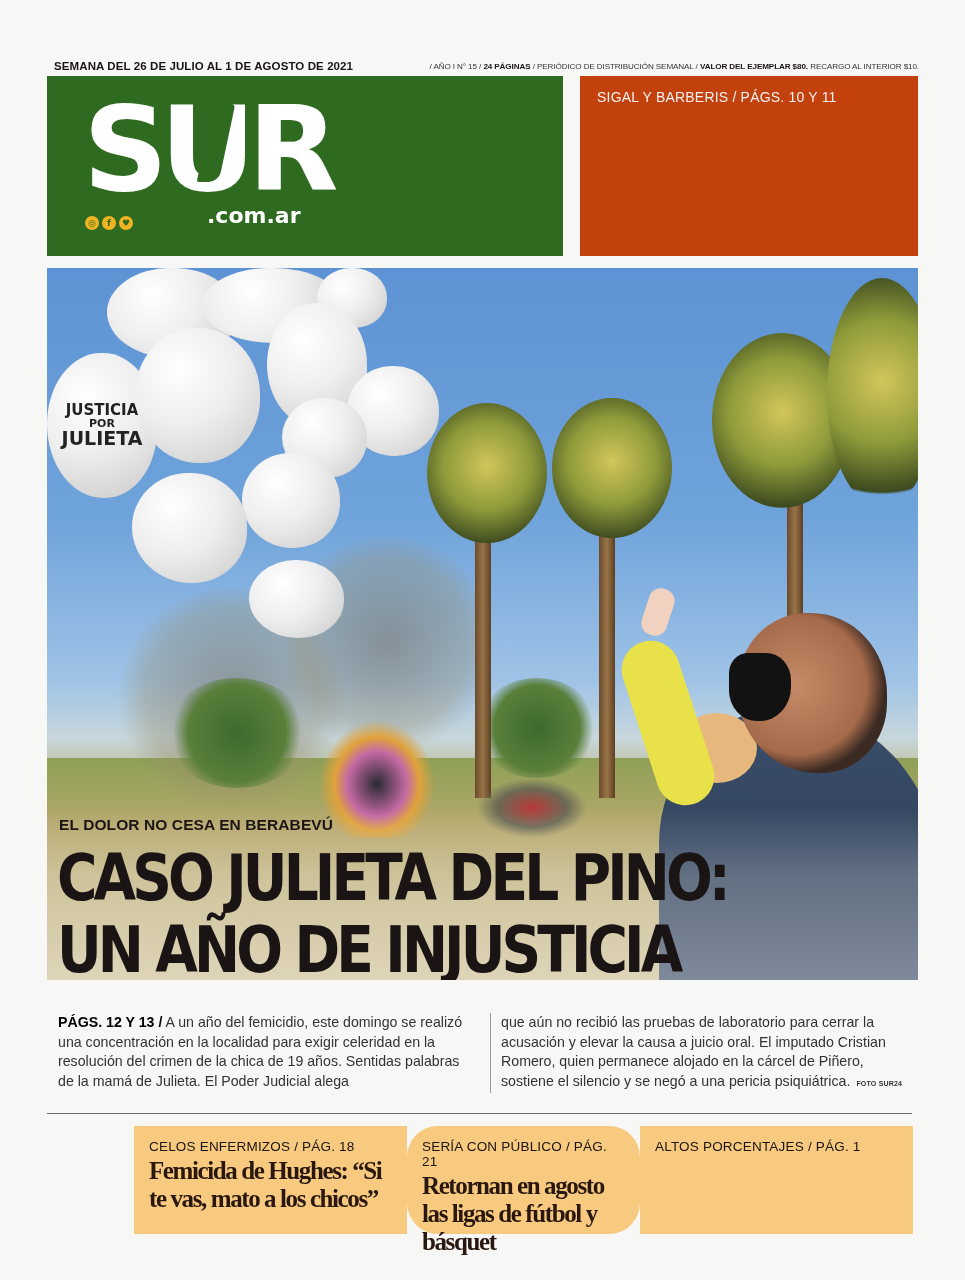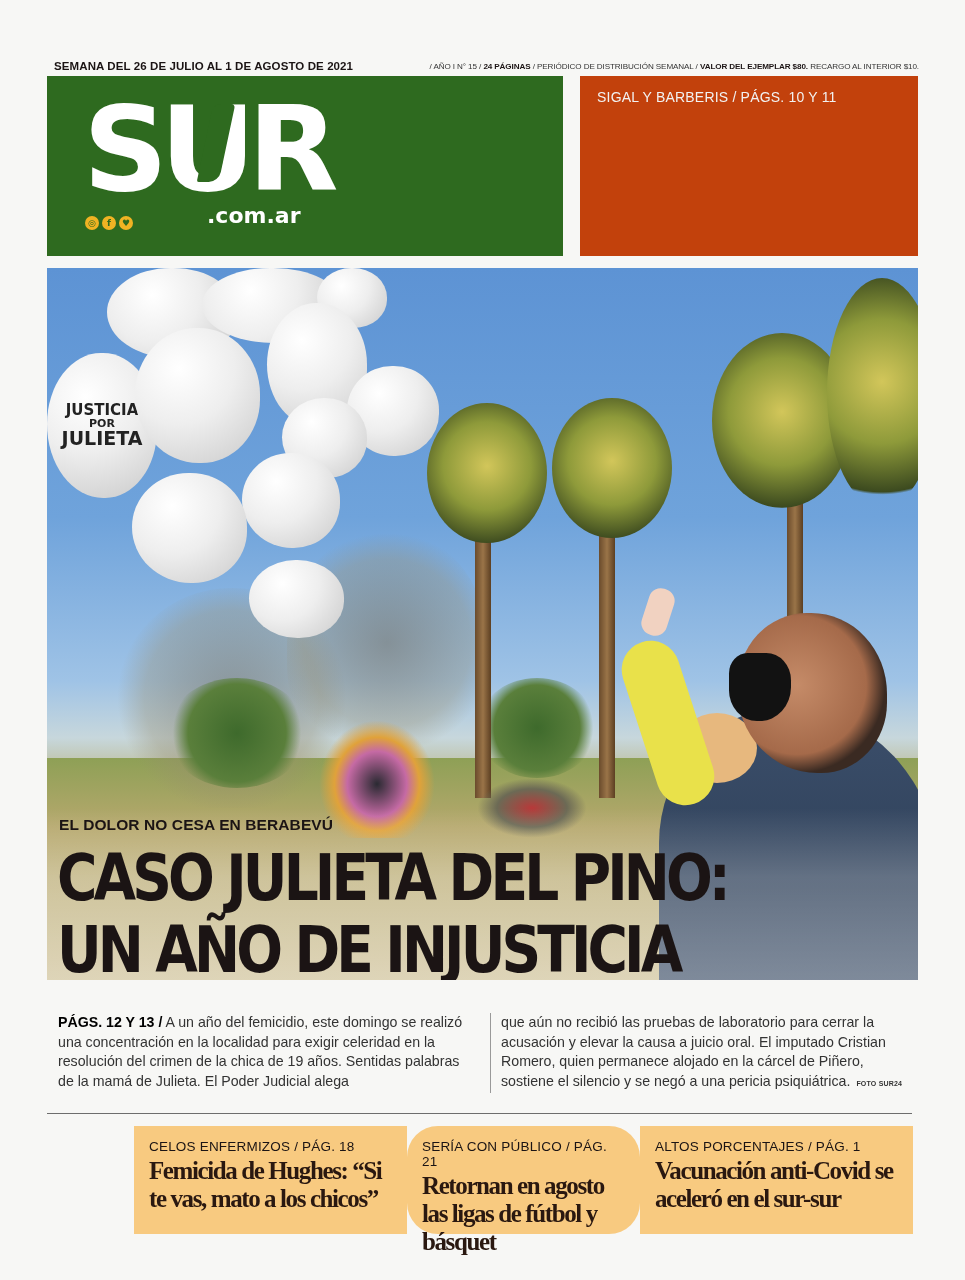--- a/index.html
+++ b/index.html
@@ -268,15 +268,14 @@
   <div class="teaser">
     <div class="kicker">CELOS ENFERMIZOS / PÁG. 18</div>
     <div class="headline">Femicida de Hughes: “Si te vas, mato a los chicos”</div>
   </div>
   <div class="teaser">
     <div class="kicker">SERÍA CON PÚBLICO / PÁG. 21</div>
     <div class="headline">Retornan en agosto las ligas de fútbol y básquet</div>
   </div>
   <div class="teaser">
     <div class="kicker">ALTOS PORCENTAJES / PÁG. 1</div>
-    <div class="headline">Vacunación anti-Covid se aceleró en el sur-sur</div>
   </div>
 </div>
 
 </body></html>

